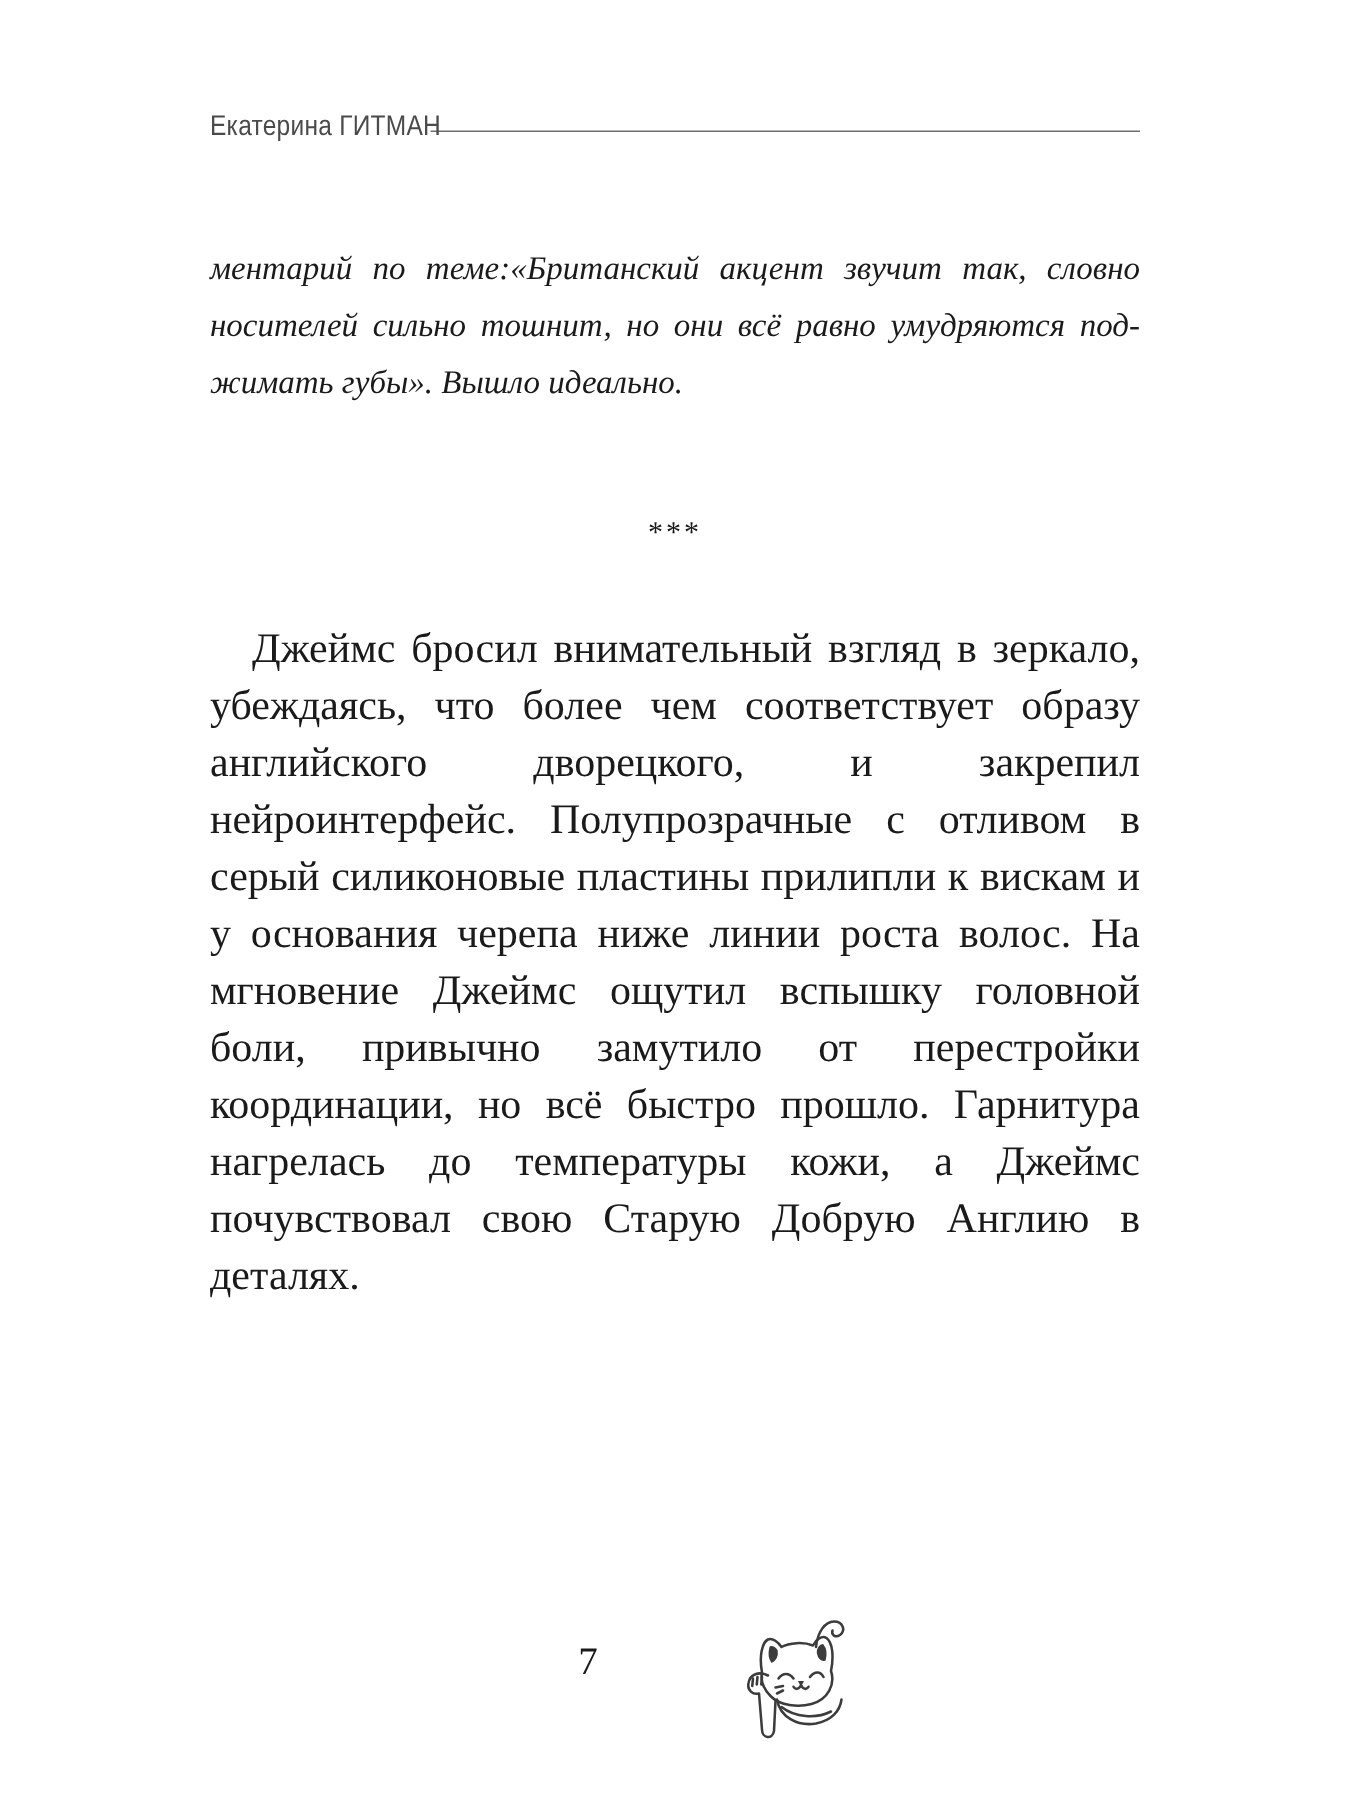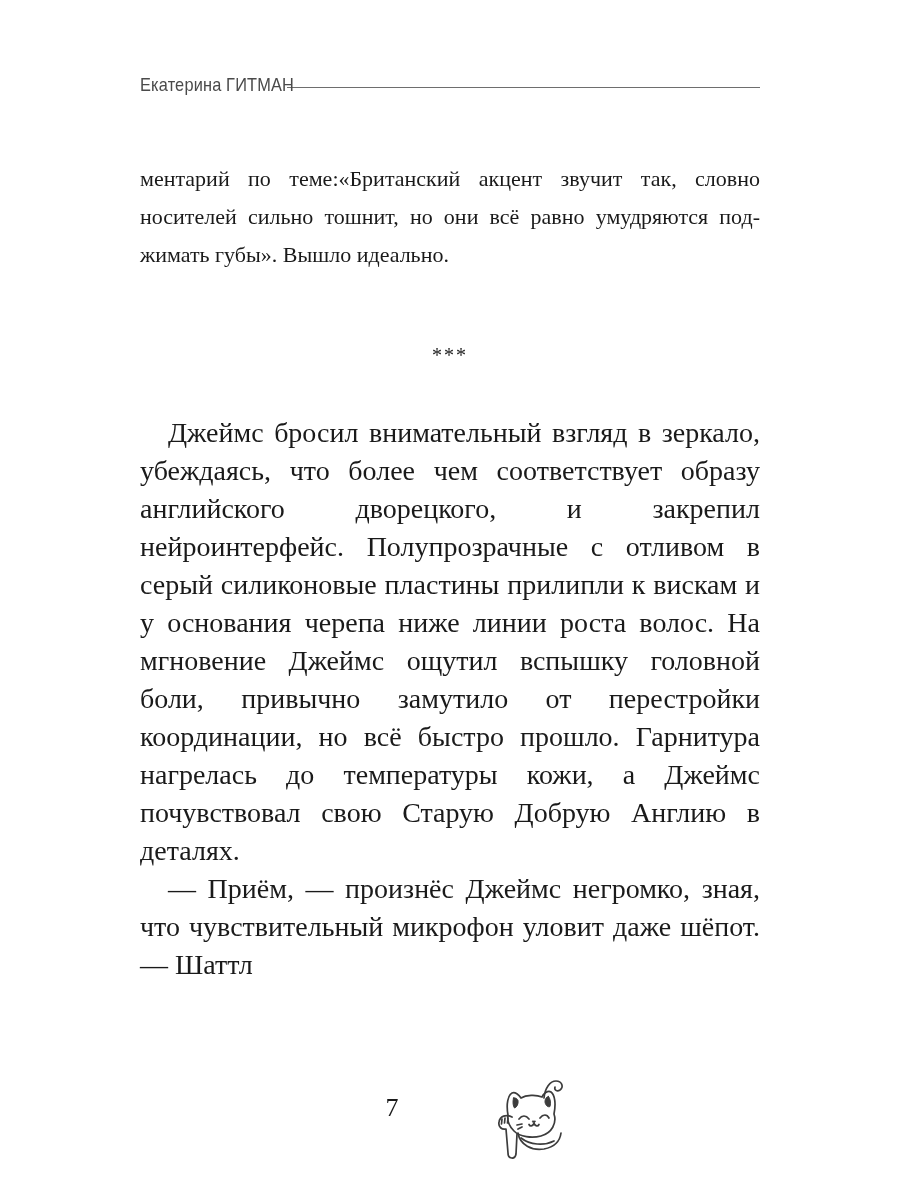--- a/index.html
+++ b/index.html
@@ -61,20 +61,21 @@
   p {
     margin: 0;
     text-align: justify;
     text-justify: inter-word;
     font-size: 28px;
     line-height: 38px;
     hyphens: manual;
   }
 
   .para-italic {
+    font-style: italic;
     text-indent: 0;
     font-size: 22px;
   }
 
   .scene-break {
     text-align: center;
     font-size: 20px;
     letter-spacing: 2px;
     margin: 0;
     padding: 0;
@@ -134,21 +135,20 @@
 
     <div class="spacer-before-break"></div>
 
     <p class="scene-break">***</p>
 
     <div class="spacer-after-break"></div>
 
     <p class="para-body">Джеймс бросил внимательный взгляд в зеркало, убеждаясь, что более чем соответствует образу английского дворецкого, и закрепил нейроинтерфейс. Полупрозрачные с отливом в серый силиконовые пластины прилипли к вискам и у основания черепа ниже линии роста волос. На мгновение Джеймс ощутил вспышку головной боли, привычно замутило от перестройки координации, но всё быстро прошло. Гарнитура нагрелась до температуры кожи, а Джеймс почувствовал свою Старую Добрую Англию в деталях.</p>
 
 
-    <p class="para-body">— Приём, — произнёс Джеймс негромко, зная, что чувствительный микрофон уловит даже шёпот. — Шаттл</p>
 
   </div>
 
   <div class="footer">
 
     <div class="folio">7</div>
 
     <div class="cat-mark">
       <svg viewBox="0 0 86 96" xmlns="http://www.w3.org/2000/svg" fill="none" stroke="#3c3c3c" stroke-width="1.7" stroke-linecap="round" stroke-linejoin="round">
 

